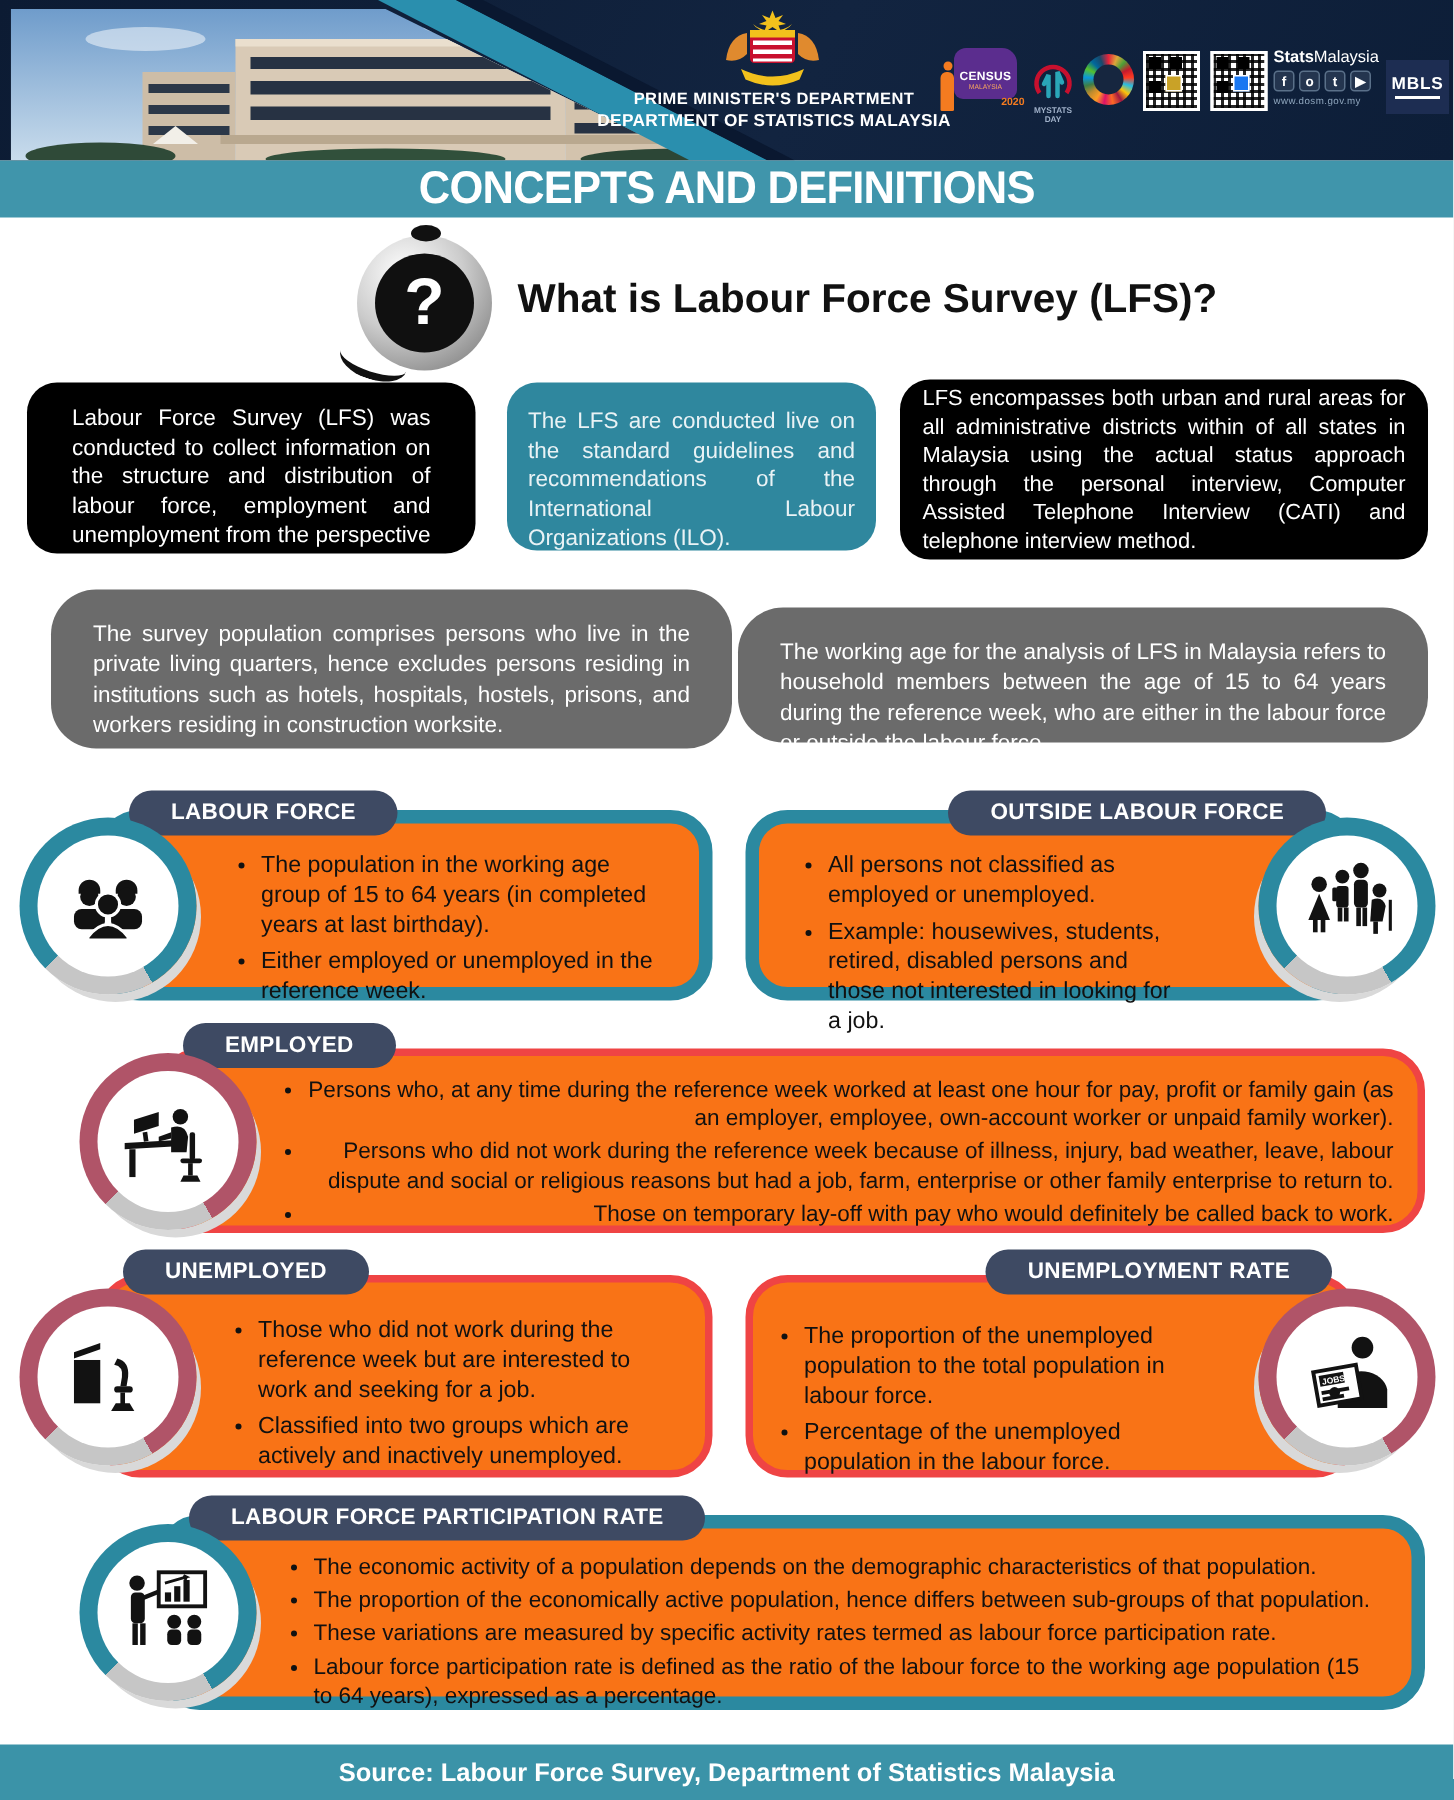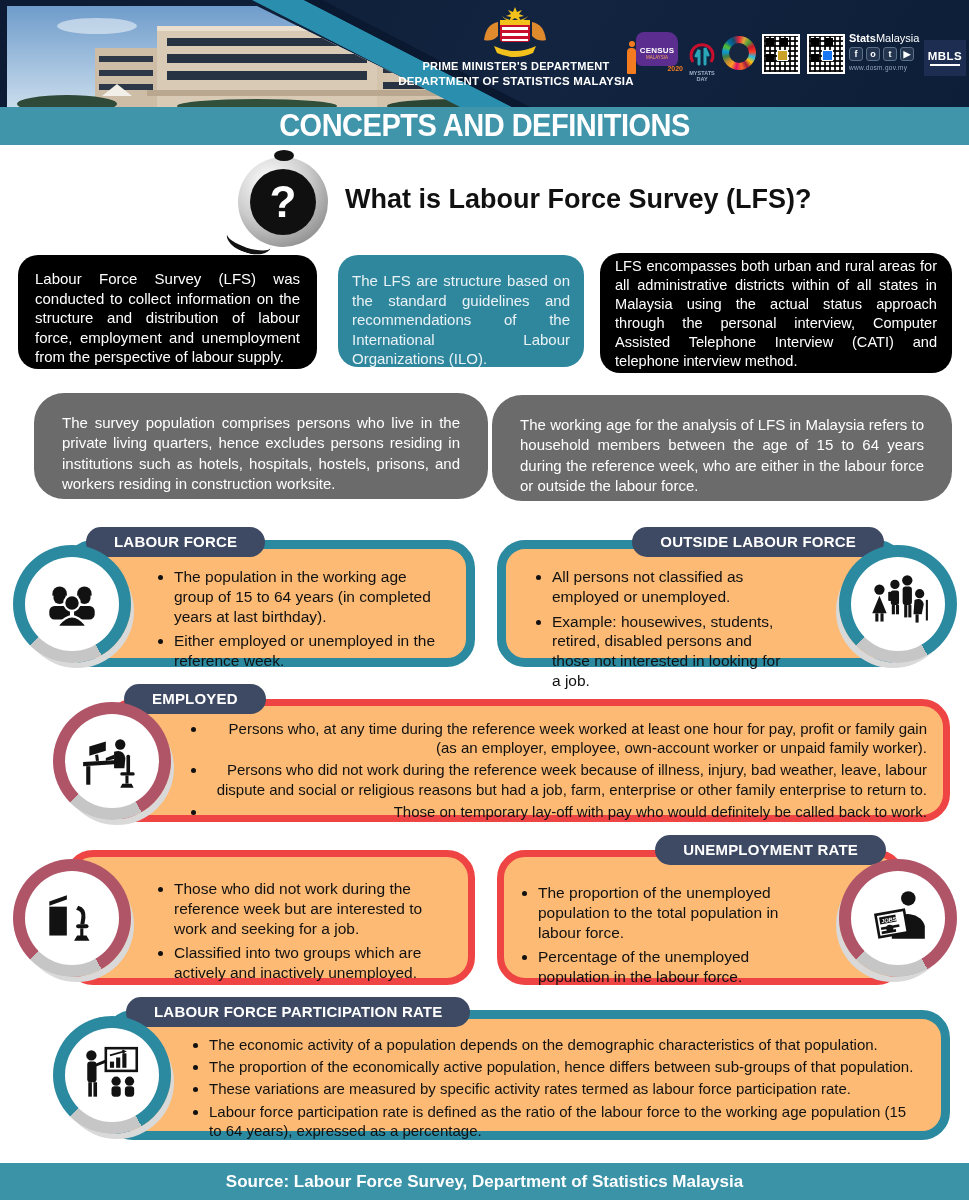--- a/index.html
+++ b/index.html
@@ -64,36 +64,36 @@
             display: flex; align-items: center; justify-content: center; }
   #qbadge::before { content:""; position:absolute; top:-7px; left:36px; width:20px; height:11px; background:#111; border-radius:50%; }
   #qbadge::after { content:""; position:absolute; bottom:-6px; left:-12px; width:46px; height:20px;
                    border-bottom:5px solid #111; border-radius:50%; transform: rotate(18deg); }
   #qball { width: 66px; height: 66px; border-radius: 50%; background: #101010; color: #fff;
            font-size: 44px; font-weight: bold; display: flex; align-items: center; justify-content: center; }
   #qtitle { position: absolute; left: 345px; top: 184px; font-size: 27px; font-weight: bold; color: #111; }
 
   
   .ibox { position: absolute; border-radius: 20px; color: #fff; font-size: 15px; line-height: 1.3;
-          text-align: justify; padding: 14px 17px; }
+          text-align: justify; padding: 14px 30px; }
   .ibox.black { background: #000; }
   .ibox.tealbg { background: #2f879e; color: #e9f2f5; }
   #ibox1 { left: 18px; top: 255px; width: 299px; height: 114px; }
   #ibox2 { left: 338px; top: 255px; width: 246px; height: 112px; padding: 16px 14px; }
   #ibox3 { left: 600px; top: 253px; width: 352px; height: 120px; font-size: 14.6px; padding: 4px 15px; }
   .gbox { position: absolute; background: #6b6b6b; border-radius: 30px; color: #fff; font-size: 15px;
           line-height: 1.35; text-align: justify; padding: 20px 28px; }
   #gbox1 { left: 18px; top: 393px; width: 454px; height: 106px; margin-left: 16px; }
-  #gbox2 { left: 492px; top: 395px; width: 460px; height: 106px; }
+  #gbox2 { left: 492px; top: 405px; width: 460px; height: 90px; }
 
   
   .def { position: absolute; }
-  .card { position: relative; width: 100%; height: 100%; background: #fdba74; border-radius: 28px; }
+  .card { position: relative; width: 100%; height: 100%; background: #f97316; border-radius: 28px; }
   .card.teal-b { border: 9px solid #2b89a0; }
-  .card.maroon-b { border: 7px solid #ef4444; }
+  .card.maroon-b { border: 5px solid #ef4444; }
   .tab { position: absolute; top: -22px; height: 30px; line-height: 30px; padding: 0 28px;
          background: #3e4a63; color: #fff; font-size: 15px; font-weight: bold; letter-spacing: .2px;
          border-radius: 16px; white-space: nowrap; }
   .tab.left { left: 12px; } .tab.right { right: 12px; }
   .bullets { list-style: disc; color: #111; }
   .bullets li { font-size: 15.5px; line-height: 1.28; margin-bottom: 5px; }
   .badge { position: absolute; top: 50%; transform: translateY(-50%); width: 118px; height: 118px;
            border-radius: 50%; display: flex; align-items: center; justify-content: center;
            box-shadow: 5px 7px 0 -2px #d9d9d9; }
   .badge.left { left: -52px; } .badge.right { right: -52px; box-shadow: -5px 7px 0 -2px #d9d9d9; }
@@ -228,21 +228,21 @@
   <div id="banner">
     <div class="t">CONCEPTS AND DEFINITIONS</div>
   </div>
 
   <div id="qbadge">
     <div id="qball">?</div>
   </div>
   <div id="qtitle">What is Labour Force Survey (LFS)?</div>
 
   <div id="ibox1" class="ibox black">Labour Force Survey (LFS) was conducted to collect information on the structure and distribution of labour force, employment and unemployment from the perspective of labour supply.</div>
-  <div id="ibox2" class="ibox tealbg">The LFS are structure based on the standard guidelines and recommendations of the International Labour Organizations (ILO).</div>
+  <div id="ibox2" class="ibox tealbg">The LFS are conducted live on the standard guidelines and recommendations of the International Labour Organizations (ILO).</div>
   <div id="ibox3" class="ibox black">LFS encompasses both urban and rural areas for all administrative districts within of all states in Malaysia using the actual status approach through the personal interview, Computer Assisted Telephone Interview (CATI) and telephone interview method.</div>
   <div id="gbox1" class="gbox">The survey population comprises persons who live in the private living quarters, hence excludes persons residing in institutions such as hotels, hospitals, hostels, prisons, and workers residing in construction worksite.</div>
   <div id="gbox2" class="gbox">The working age for the analysis of LFS in Malaysia refers to household members between the age of 15 to 64 years during the reference week,  who are either in the labour force or outside the labour force.</div>
 
   <div id="sec-lf" class="def">
     <div class="card teal-b">
       <div class="tab left">LABOUR FORCE</div>
       <ul class="bullets">
         <li>The population in the working age group of 15 to 64 years (in completed years at last birthday).</li>
         <li>Either employed or unemployed in the reference week.</li>
@@ -320,20 +320,21 @@
             <rect x="40" y="43" width="14" height="3" rx="1.5"></rect>
           <rect x="45" y="46" width="3" height="8"></rect>
             <path d="M40 58 h13 l-2 -4 h-9z"></path>
         </svg>
       </div>
     </div>
   </div>
 
   <div id="sec-unemp" class="def">
     <div class="card maroon-b">
+      <div class="tab left">UNEMPLOYED</div>
       <ul class="bullets">
         <li>Those who did not work during the reference week but are interested to work and seeking for a job.</li>
         <li>Classified into two groups which are actively and inactively unemployed.</li>
       </ul>
     </div>
     <div class="badge maroon-ring left">
       <div class="inner">
         <svg viewBox="0 0 64 64" fill="#121212">
           <path d="M10 16 l17 -6 v4 l-17 6z"></path>
           <rect x="10" y="21" width="17" height="28"></rect>

